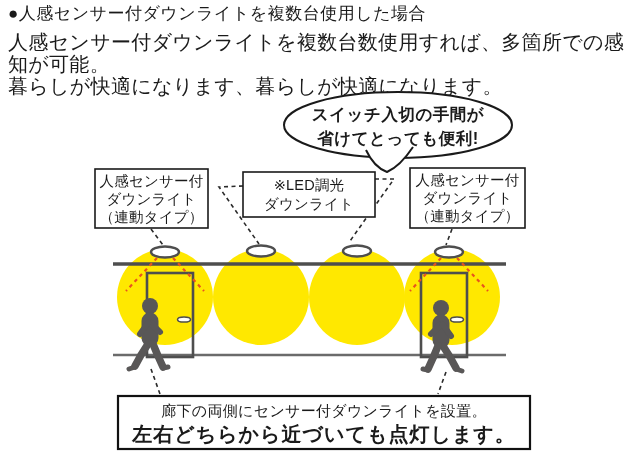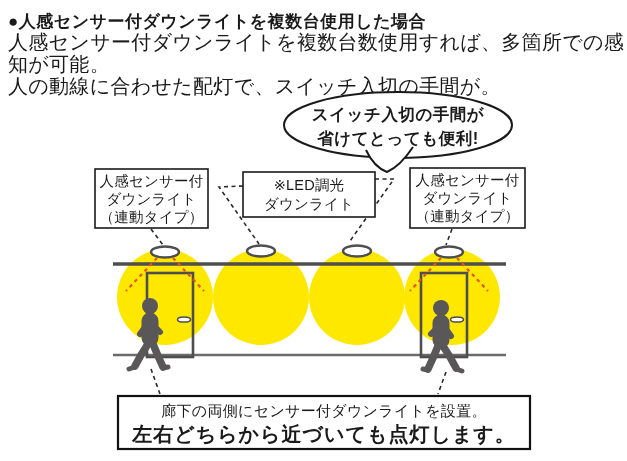--- a/index.html
+++ b/index.html
@@ -5,22 +5,22 @@
   html,body{margin:0;padding:0;background:#fff;}
   .canvas{
     position:relative;
     width:627px;height:461px;
     background:#ffffff;
     font-family:"Liberation Sans","DejaVu Sans",sans-serif;
     color:#1a1a1a;
     overflow:hidden;
   }
   .title{
-    position:absolute;left:8px;top:10px;
-    font-size:17px;font-weight:700;letter-spacing:.5px;
+    position:absolute;left:8px;top:2px;
+    font-size:17px;font-weight:400;letter-spacing:.5px;
     color:#1a1a1a;white-space:nowrap;
   }
   .intro{
     position:absolute;left:8px;top:31px;
     font-size:20px;line-height:22px;letter-spacing:.3px;
     color:#1a1a1a;
   }
   svg.scene{position:absolute;left:0;top:0;}
   
   .box-label{font-size:14.5px;fill:#1a1a1a;text-anchor:middle;letter-spacing:.2px;}
@@ -41,21 +41,21 @@
   .bubble-shape{fill:#ffffff;stroke:#1a1a1a;stroke-width:2;}
 </style>
 </head>
 <body>
 
 <div class="canvas">
 
   <div class="title">●人感センサー付ダウンライトを複数台使用した場合</div>
   <div class="intro">
     <div>人感センサー付ダウンライトを複数台数使用すれば、多箇所での感知が可能。</div>
-    <div>人の動線に合わせた配灯で、スイッチ入切の手間が。</div>
+    <div>暮らしが快適になります、暮らしが快適になります。</div>
   </div>
 
   <svg class="scene" width="627" height="461" viewBox="0 0 627 461">
 
     <circle cx="165" cy="297" r="48" fill="#ffe800"></circle>
     <circle cx="261" cy="297" r="48" fill="#ffe800"></circle>
     <circle cx="357" cy="297" r="48" fill="#ffe800"></circle>
     <circle cx="452" cy="297" r="48" fill="#ffe800"></circle>
 
     <line class="ceiling" x1="113" y1="264" x2="506" y2="264"></line>

